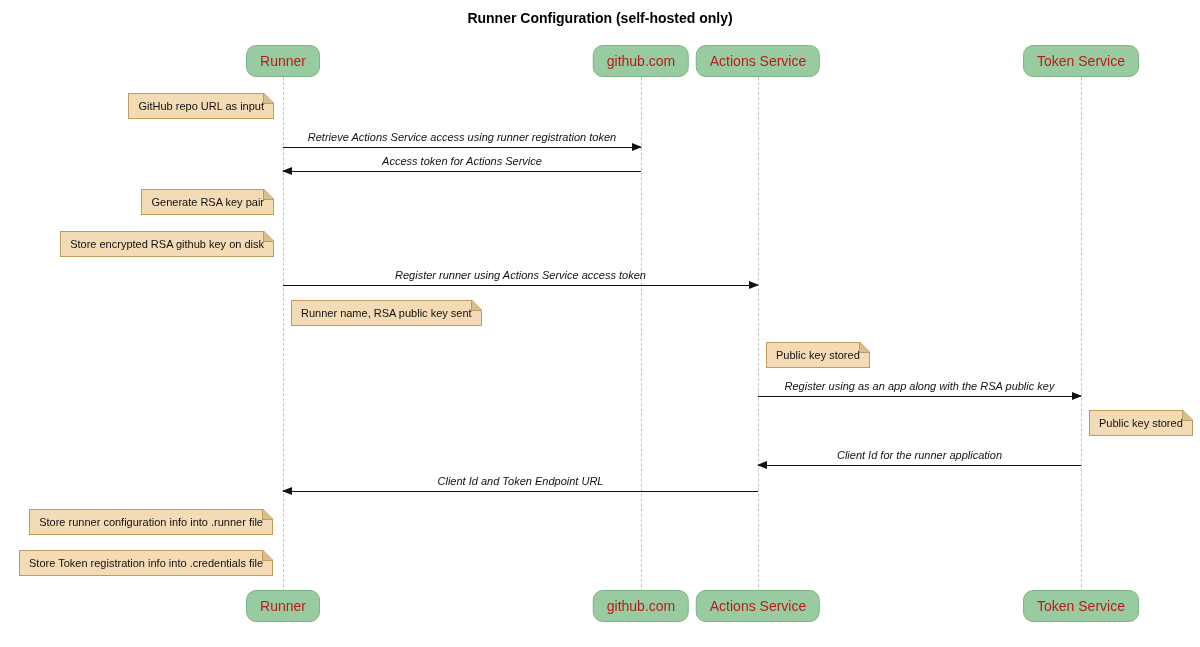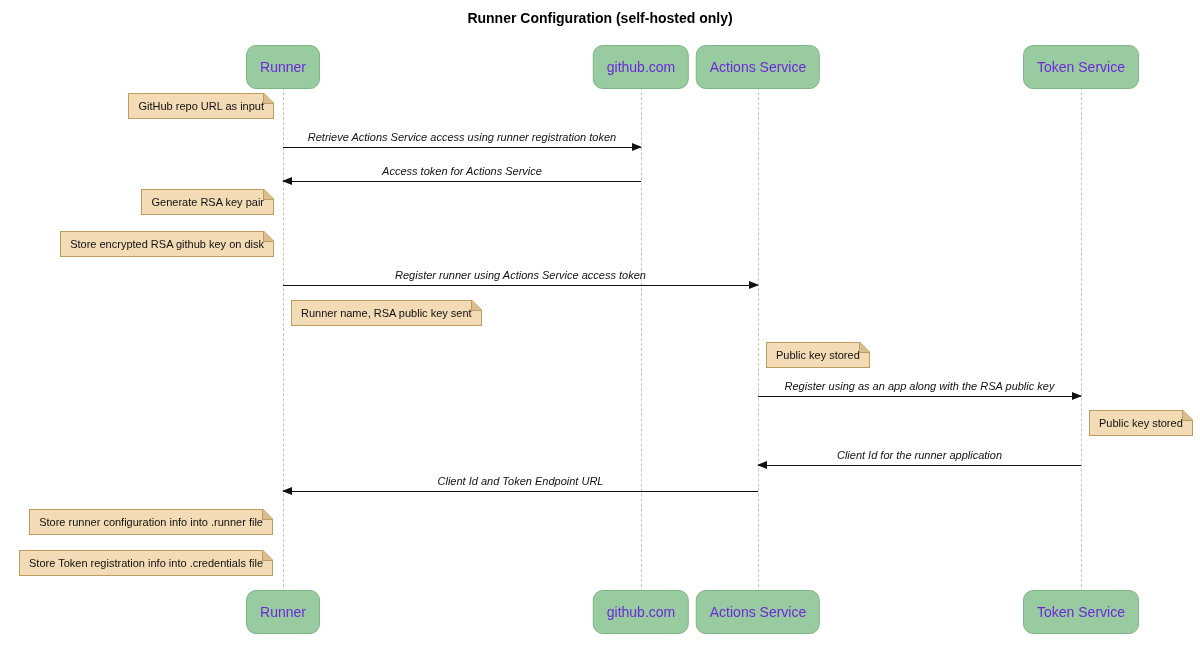--- a/index.html
+++ b/index.html
@@ -29,21 +29,21 @@
   .lifeline{
     position:absolute;width:0;
     border-left:1px dashed var(--lifeline-color);
   }
   .participant{
     position:absolute;transform:translateX(-50%);
     background:var(--participant-fill);
     border:1px solid var(--participant-border);
     border-radius:10px;
     height:30px;line-height:30px;
-    padding:6px 13px;font-size:14px;color:#6d28d9;
+    padding:0 13px;font-size:14px;color:#b91c1c;
     white-space:nowrap;
   }
   .msg{position:absolute;font-style:italic;}
   .msg-label{
     text-align:center;font-size:11px;color:#111;
     white-space:nowrap;line-height:13px;margin-bottom:3px;
   }
   .msg-line{
     position:relative;height:0;
     border-top:1.3px solid var(--line-color);
@@ -100,21 +100,21 @@
   <div class="participant" style="left:758px;top:590px">Actions Service</div>
   <div class="participant" style="left:1081px;top:590px">Token Service</div>
 
   <div class="msg" style="left:283px;top:131px;width:358px">
     <div class="msg-label">Retrieve Actions Service access using runner registration token</div>
     <div class="msg-line">
         <span class="arrow arrow-right"></span>
       </div>
   </div>
 
-  <div class="msg" style="left:283px;top:165px;width:358px">
+  <div class="msg" style="left:283px;top:155px;width:358px">
     <div class="msg-label">Access token for Actions Service</div>
     <div class="msg-line">
         <span class="arrow arrow-left"></span>
       </div>
   </div>
 
   <div class="msg" style="left:283px;top:269px;width:475px">
     <div class="msg-label">Register runner using Actions Service access token</div>
     <div class="msg-line">
         <span class="arrow arrow-right"></span>

